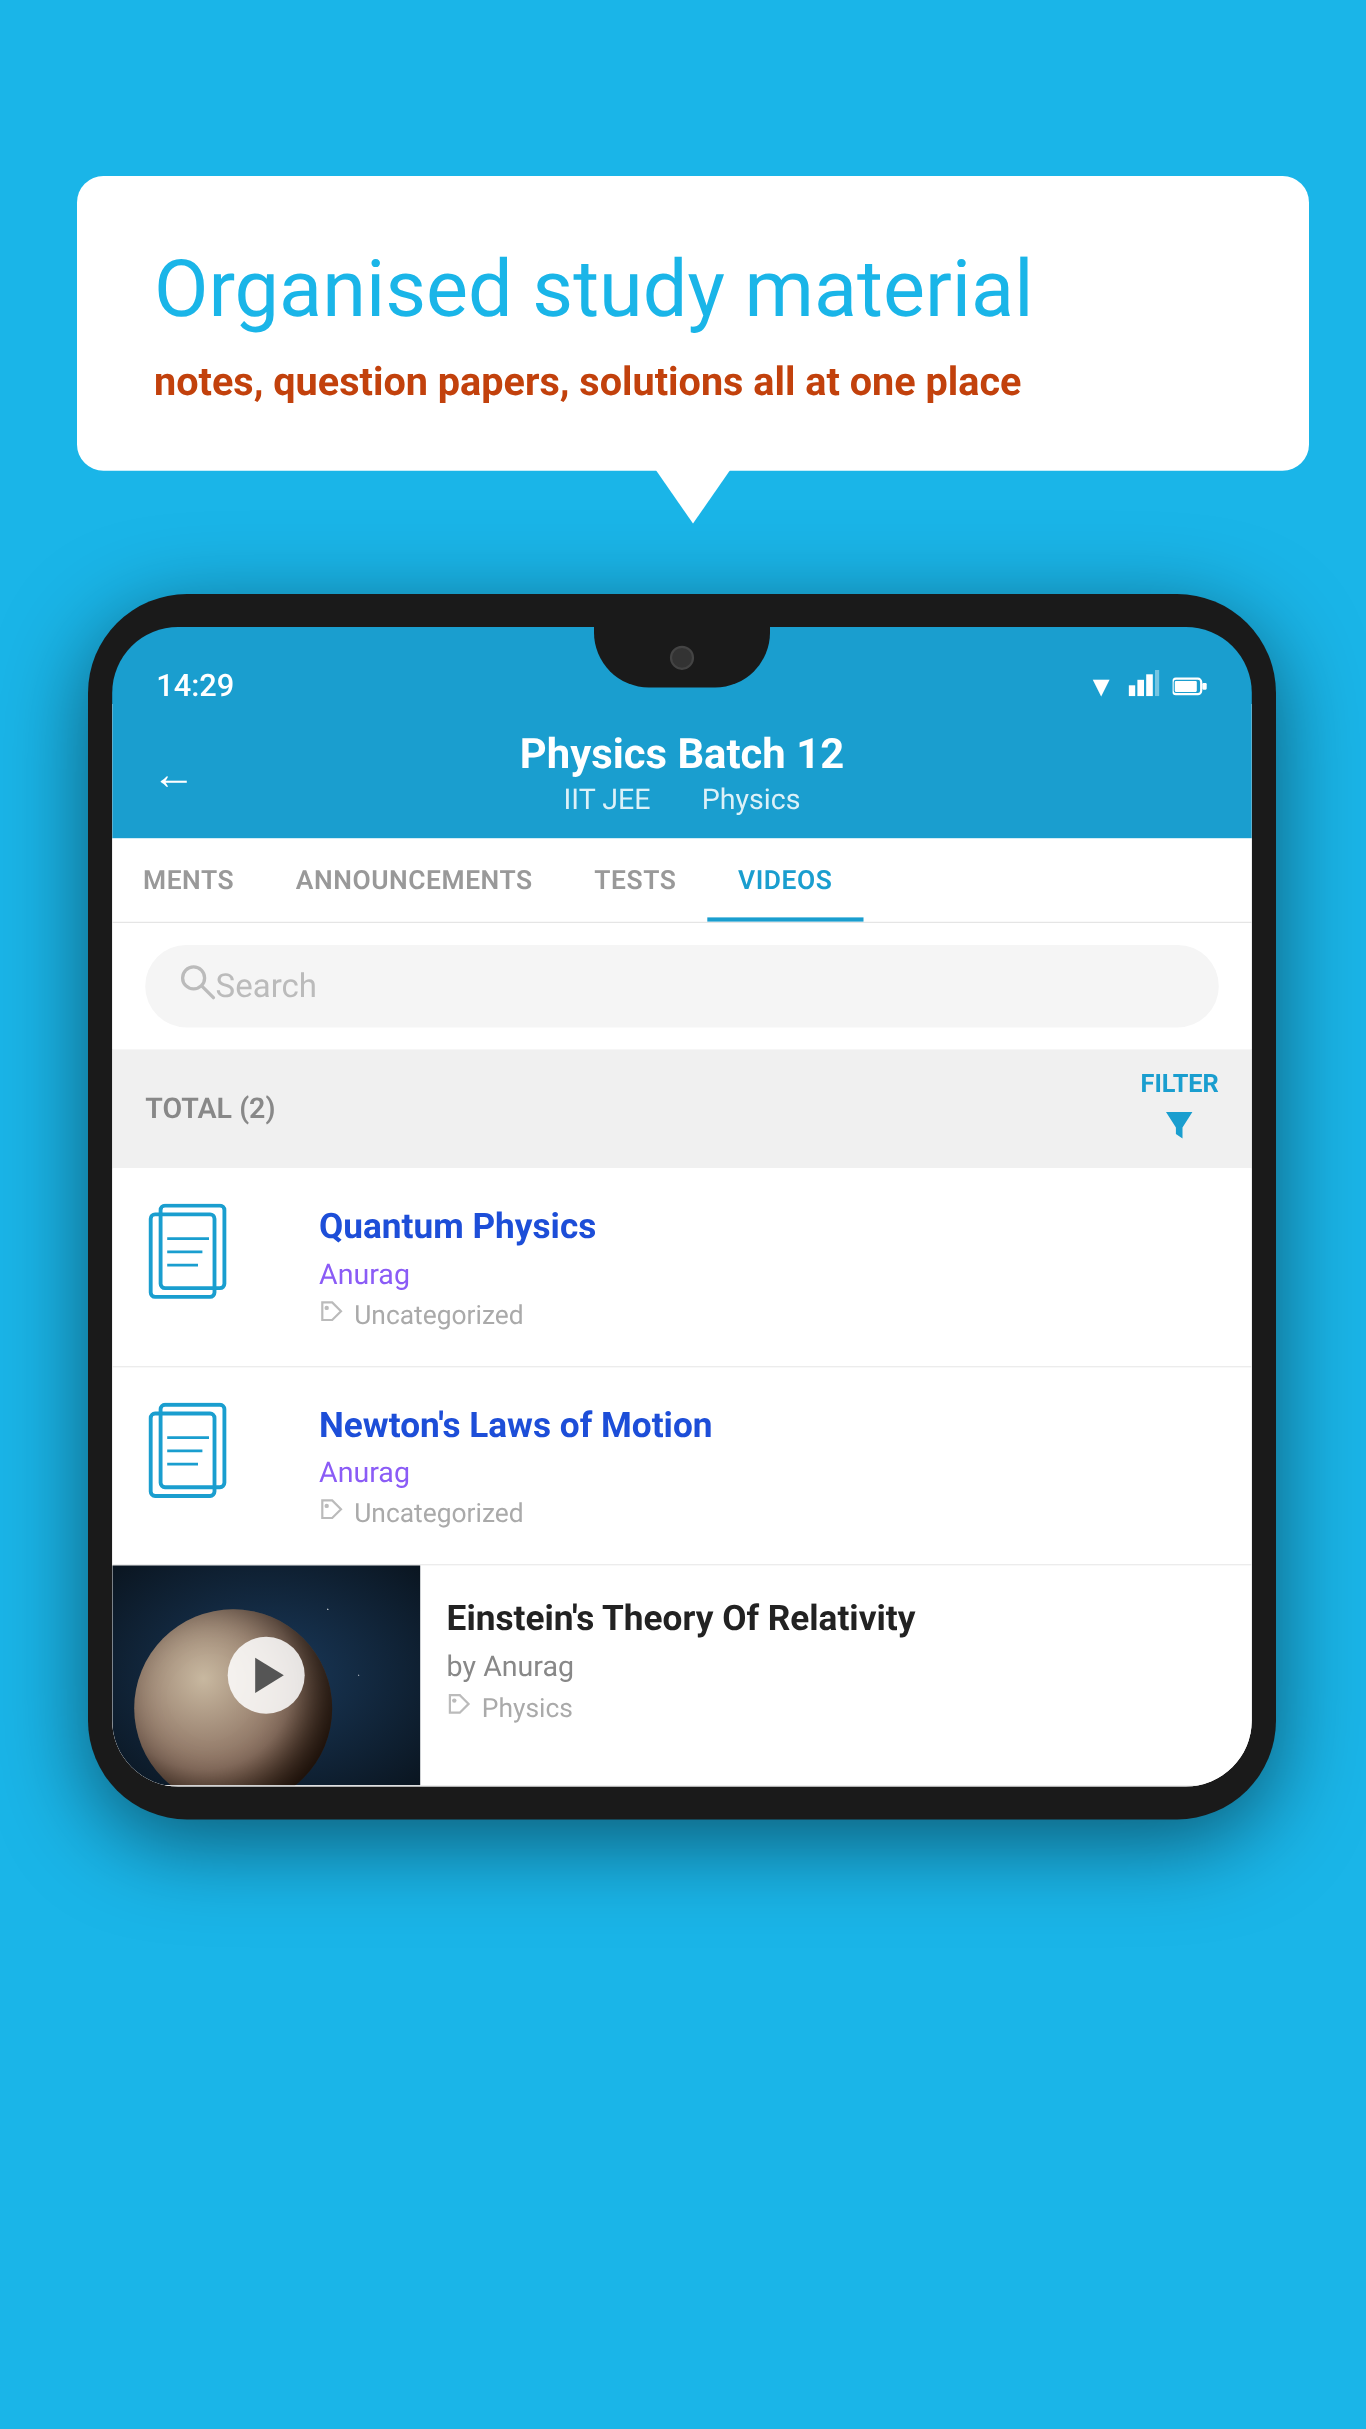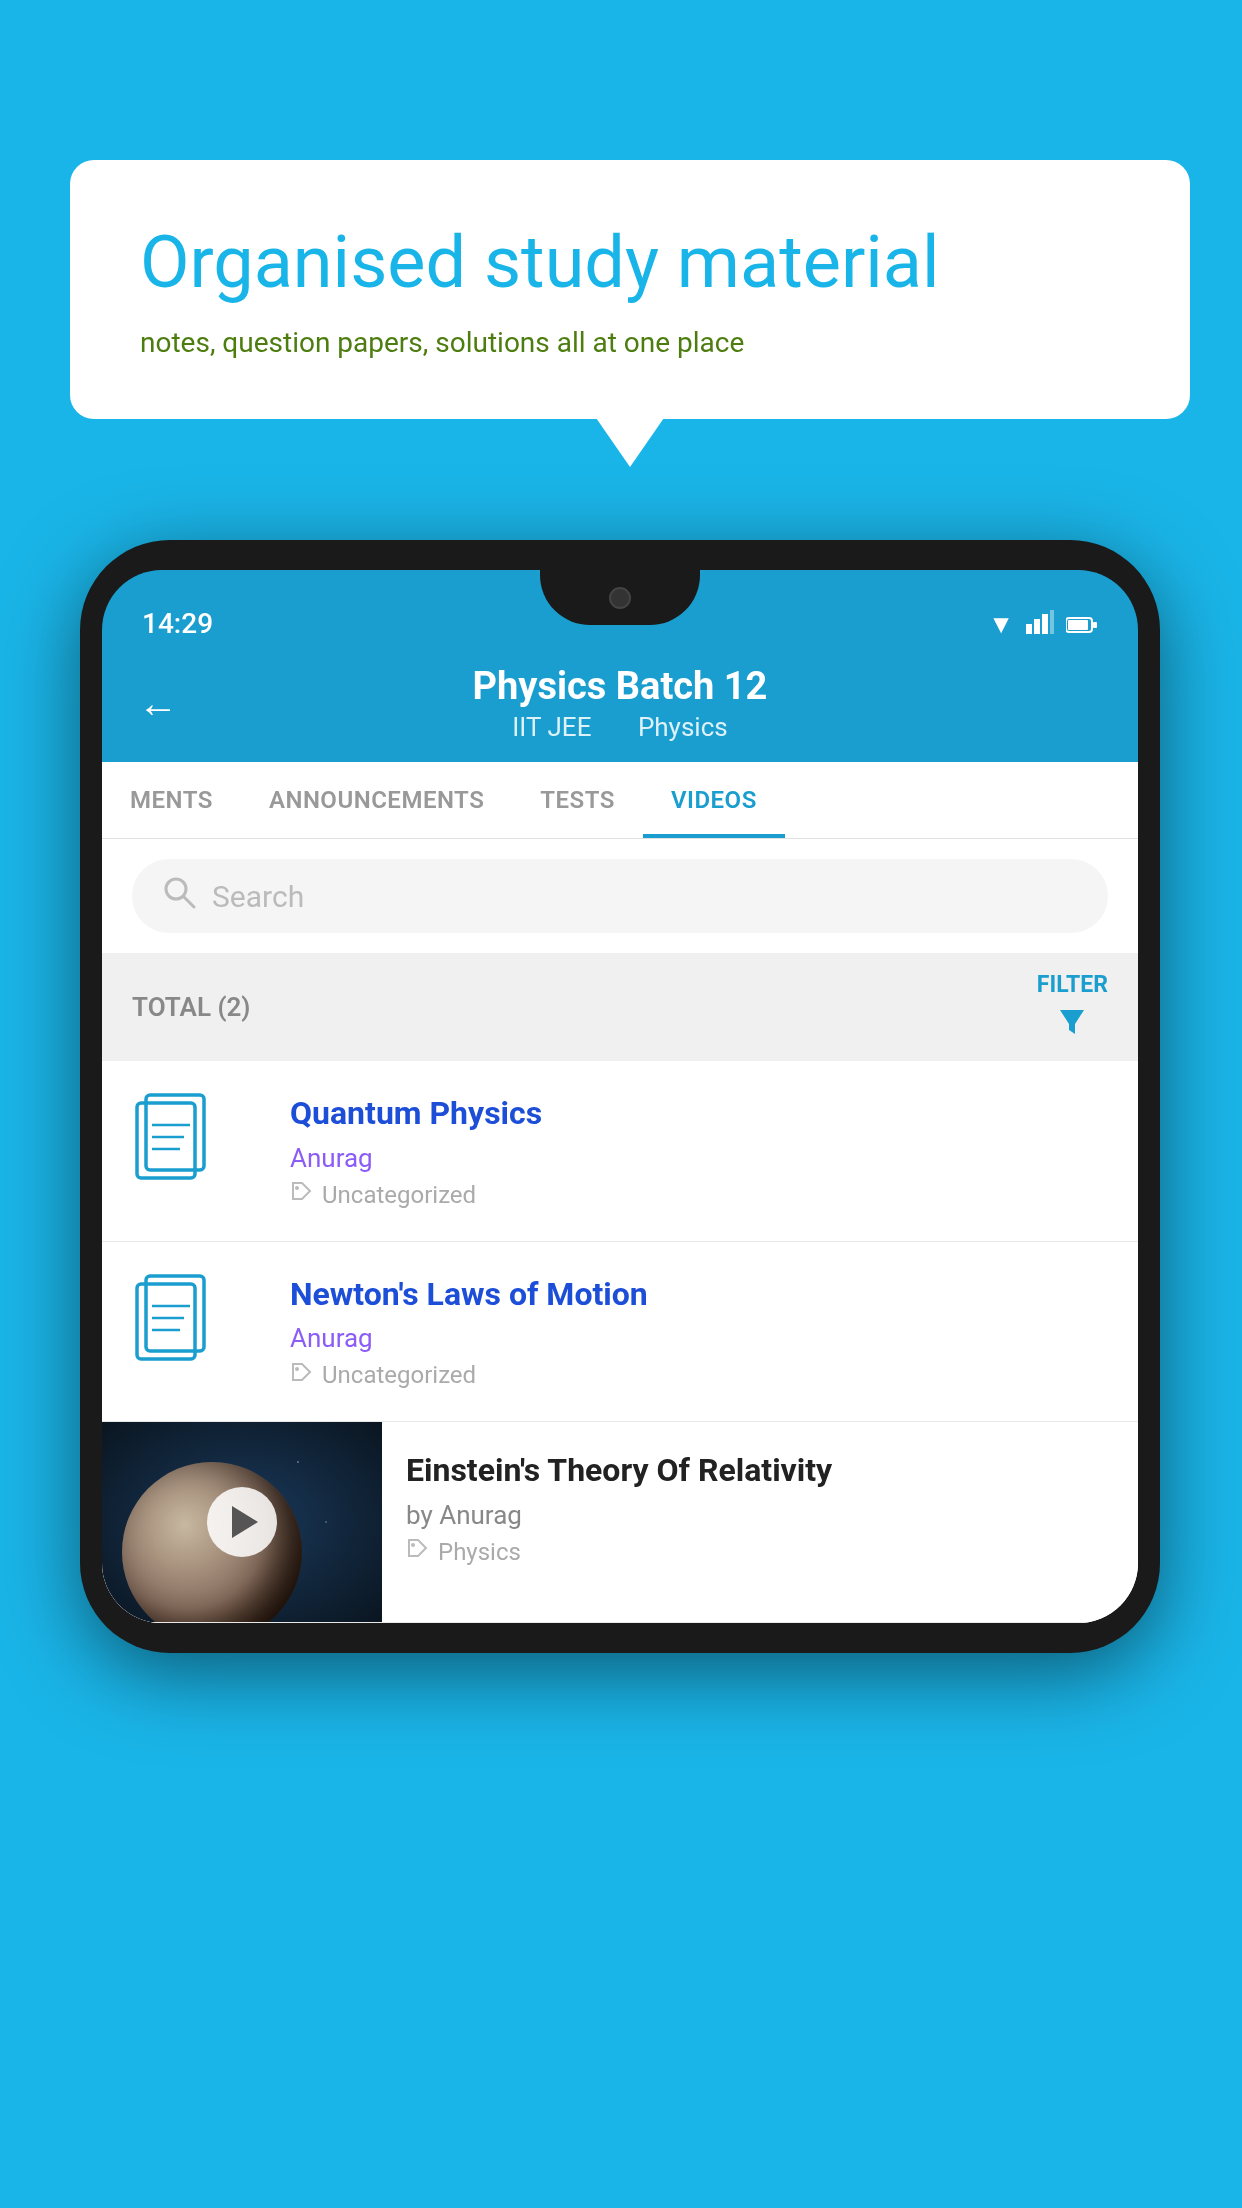--- a/index.html
+++ b/index.html
@@ -43,23 +43,23 @@
 
     .bubble-title {
       font-size: 72px;
       font-weight: 400;
       color: #1ab5e8;
       line-height: 1.2;
       margin-bottom: 20px;
     }
 
     .bubble-subtitle {
-      font-size: 28px;
-      color: #4d7c0f;
-      font-weight: 400;
+      font-size: 36px;
+      color: #c2410c;
+      font-weight: 700;
     }
 
     
     .phone-wrapper {
       position: absolute;
       top: 540px;
       left: 80px;
       width: 1080px;
     }
 
@@ -206,21 +206,20 @@
       background: white;
       padding: 20px 30px;
     }
 
     .search-bar {
       background: #f5f5f5;
       border-radius: 40px;
       display: flex;
       align-items: center;
       padding: 16px 30px;
-      gap: 16px;
     }
 
     .search-icon-svg {
       color: #999;
       font-size: 34px;
     }
 
     .search-text {
       font-size: 30px;
       color: #bbb;

